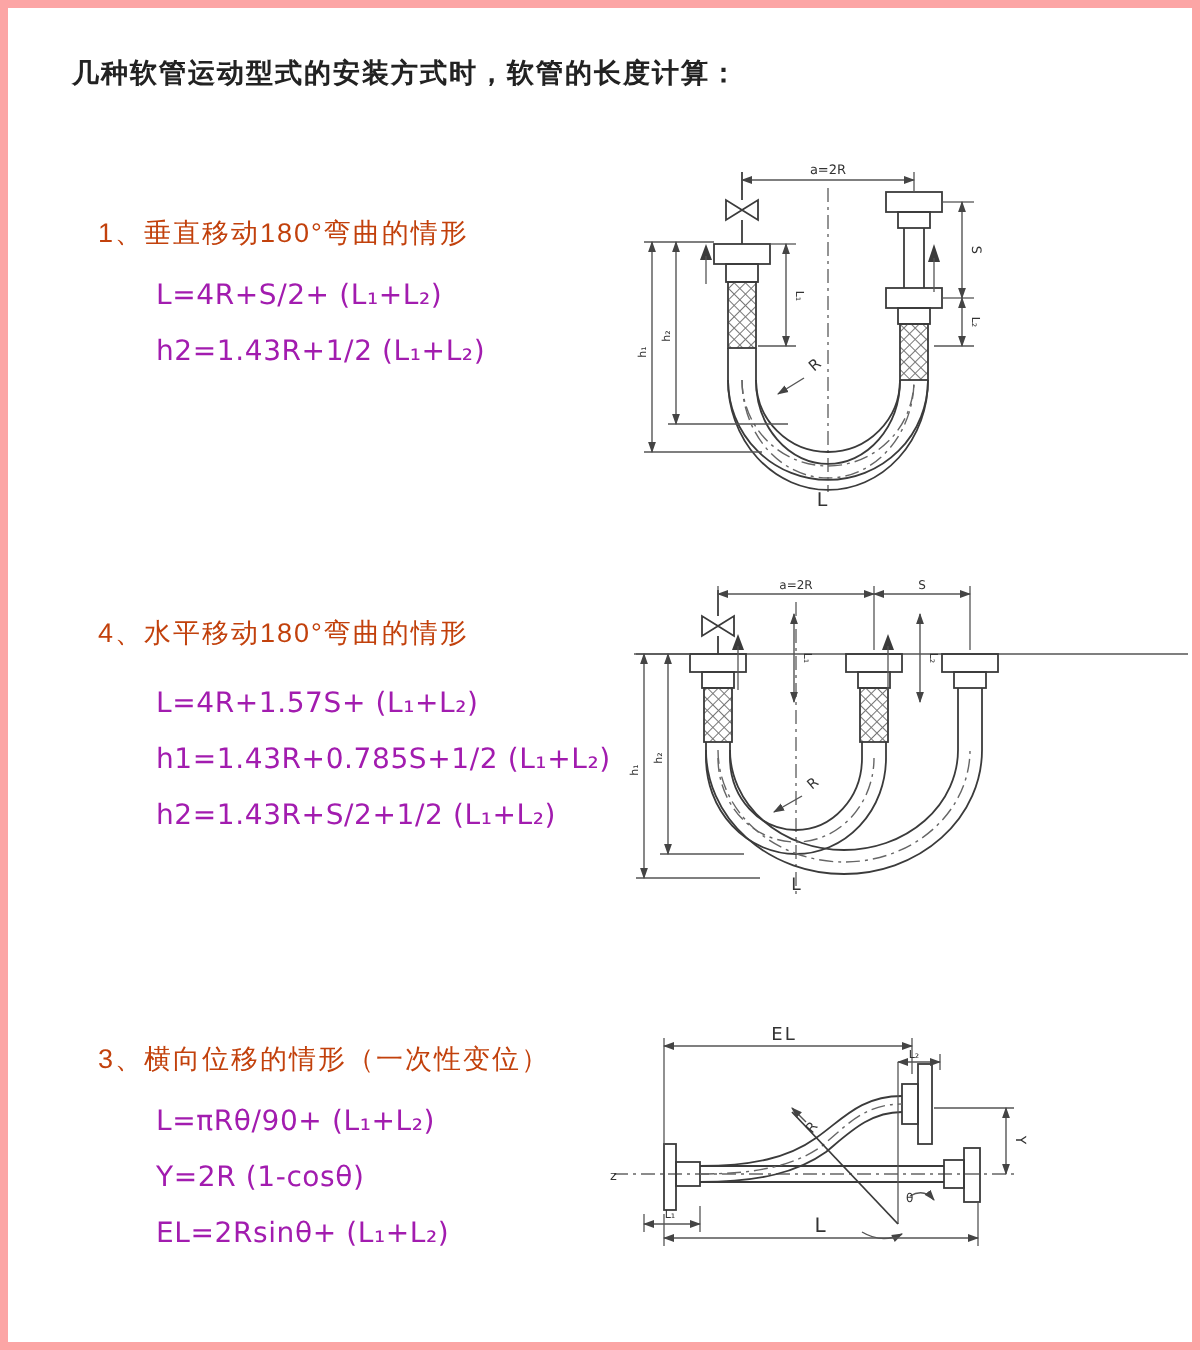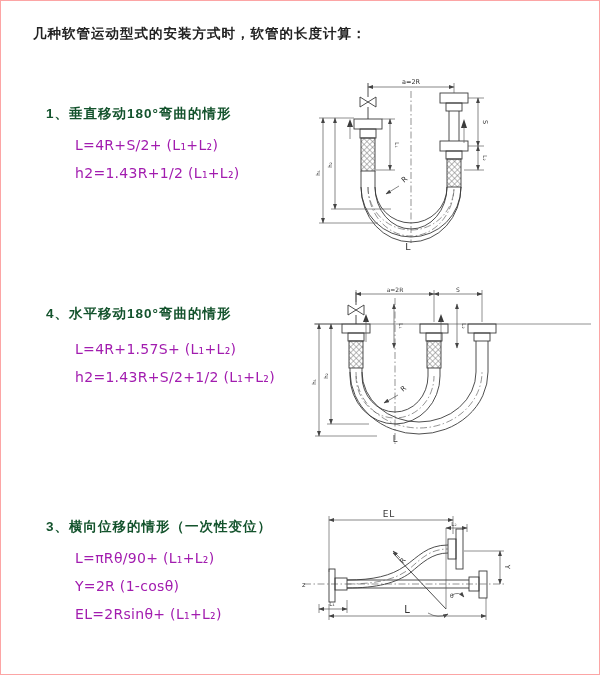--- a/index.html
+++ b/index.html
@@ -1,21 +1,21 @@
 <!DOCTYPE html>
 <html><head>
 <meta charset="utf-8">
 <style>
   html,body{margin:0;padding:0;background:#fff;}
   body{width:600px;height:675px;position:relative;overflow:hidden;
        font-family:"Liberation Sans","DejaVu Sans",sans-serif;color:#1f1f1f;}
-  .page{position:absolute;inset:0;border:1px solid #fca5a5;background:#fff;}
+  .page{position:absolute;inset:0;border:4px solid #fca5a5;background:#fff;}
   .abs{position:absolute;}
   .title{left:32px;top:24px;font-size:13.5px;font-weight:600;letter-spacing:1px;color:#222;}
-  .sec-heading{font-size:13.5px;font-weight:700;letter-spacing:1px;color:#14532d;}
+  .sec-heading{font-size:13.5px;font-weight:400;letter-spacing:1px;color:#c2410c;}
   .formulas{font-size:14px;line-height:28px;color:#a21caf;letter-spacing:.3px;
             font-family:"DejaVu Sans","Liberation Sans",sans-serif;}
   .fline{white-space:pre;}
   #h1{left:45px;top:104px;} #f1{left:74px;top:130px;}
   #h2{left:45px;top:304px;} #f2{left:74px;top:334px;}
   #h3{left:45px;top:517px;} #f3{left:74px;top:543px;}
   #svg1{left:315px;top:72px;} #svg2{left:310px;top:283px;} #svg3{left:300px;top:495px;}
   svg{overflow:visible;}
   svg text{font-family:"DejaVu Sans",sans-serif;fill:#333;}
   .ln{stroke:#3b3b3b;stroke-width:.9;fill:none;}
@@ -33,20 +33,21 @@
 
   <div class="abs sec-heading" id="h1">1、垂直移动180°弯曲的情形</div>
   <div class="abs formulas" id="f1">
     <div class="fline">L=4R+S/2+ (L₁+L₂)</div>
     <div class="fline">h2=1.43R+1/2 (L₁+L₂)</div>
   </div>
 
   <div class="abs sec-heading" id="h2">4、水平移动180°弯曲的情形</div>
   <div class="abs formulas" id="f2">
     <div class="fline">L=4R+1.57S+ (L₁+L₂)</div>
+    <div class="fline">h1=1.43R+0.785S+1/2 (L₁+L₂)</div>
     <div class="fline">h2=1.43R+S/2+1/2 (L₁+L₂)</div>
   </div>
 
   <div class="abs sec-heading" id="h3">3、横向位移的情形（一次性变位）</div>
   <div class="abs formulas" id="f3">
     <div class="fline">L=πRθ/90+ (L₁+L₂)</div>
     <div class="fline">Y=2R (1-cosθ)</div>
     <div class="fline">EL=2Rsinθ+ (L₁+L₂)</div>
   </div>
 

